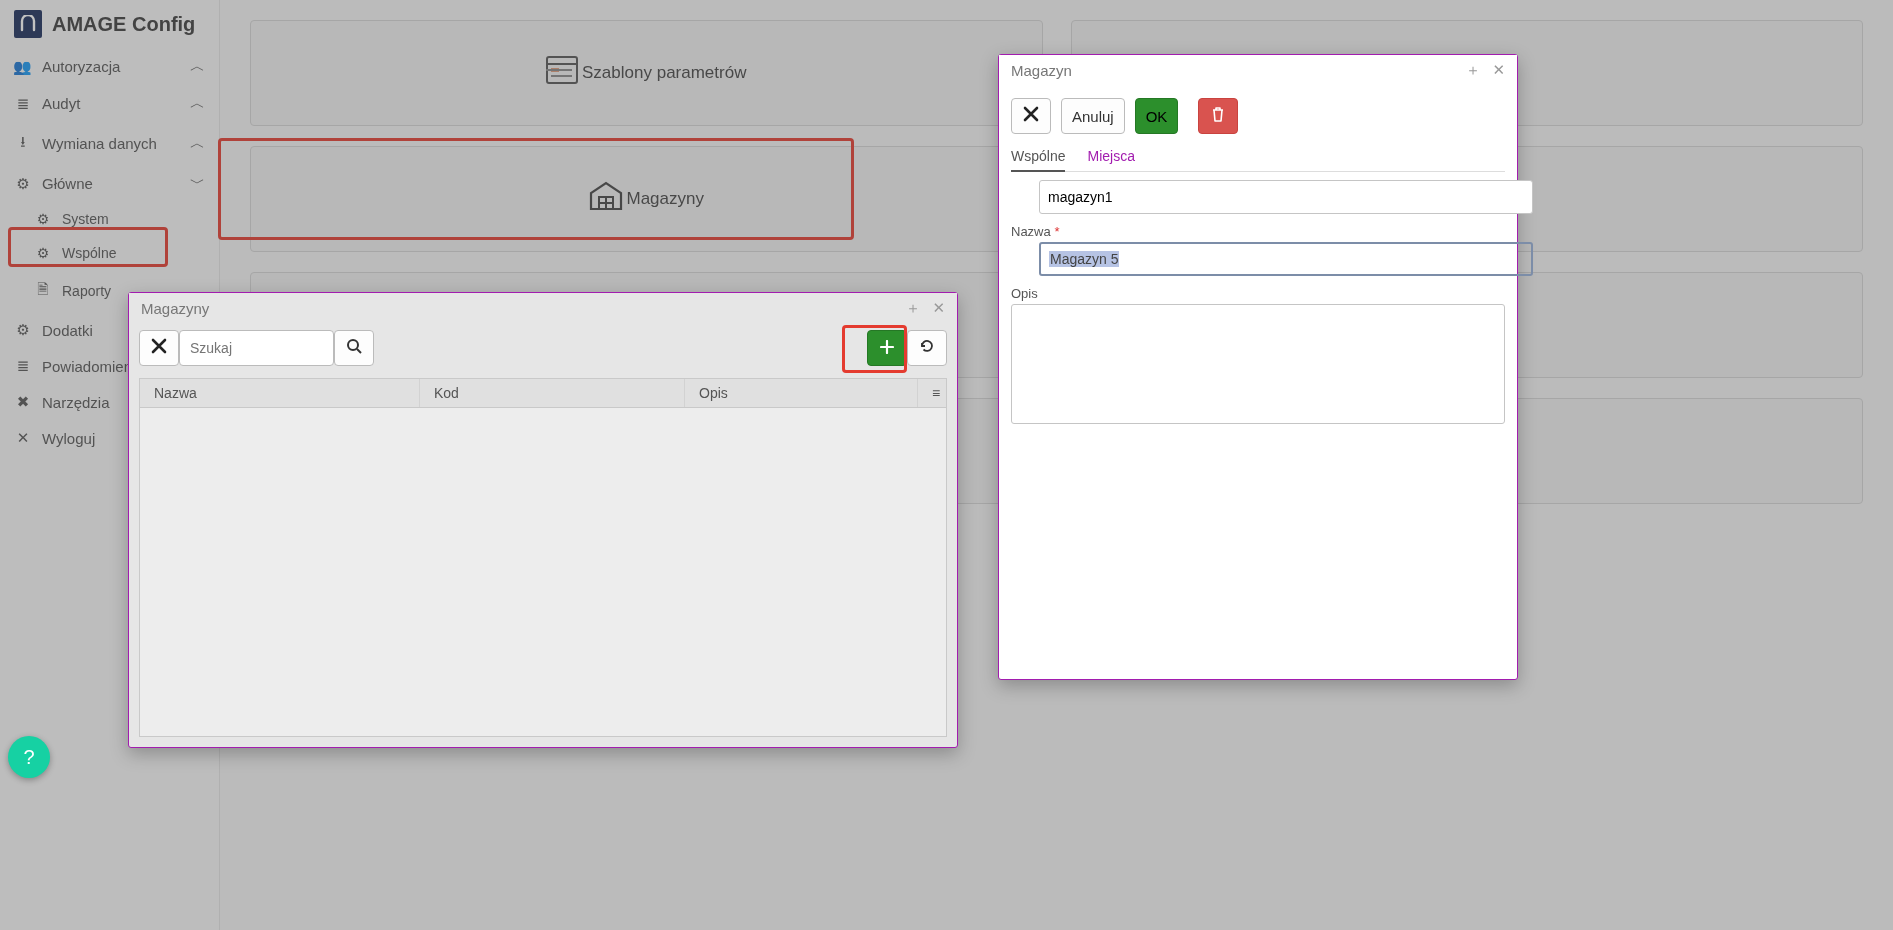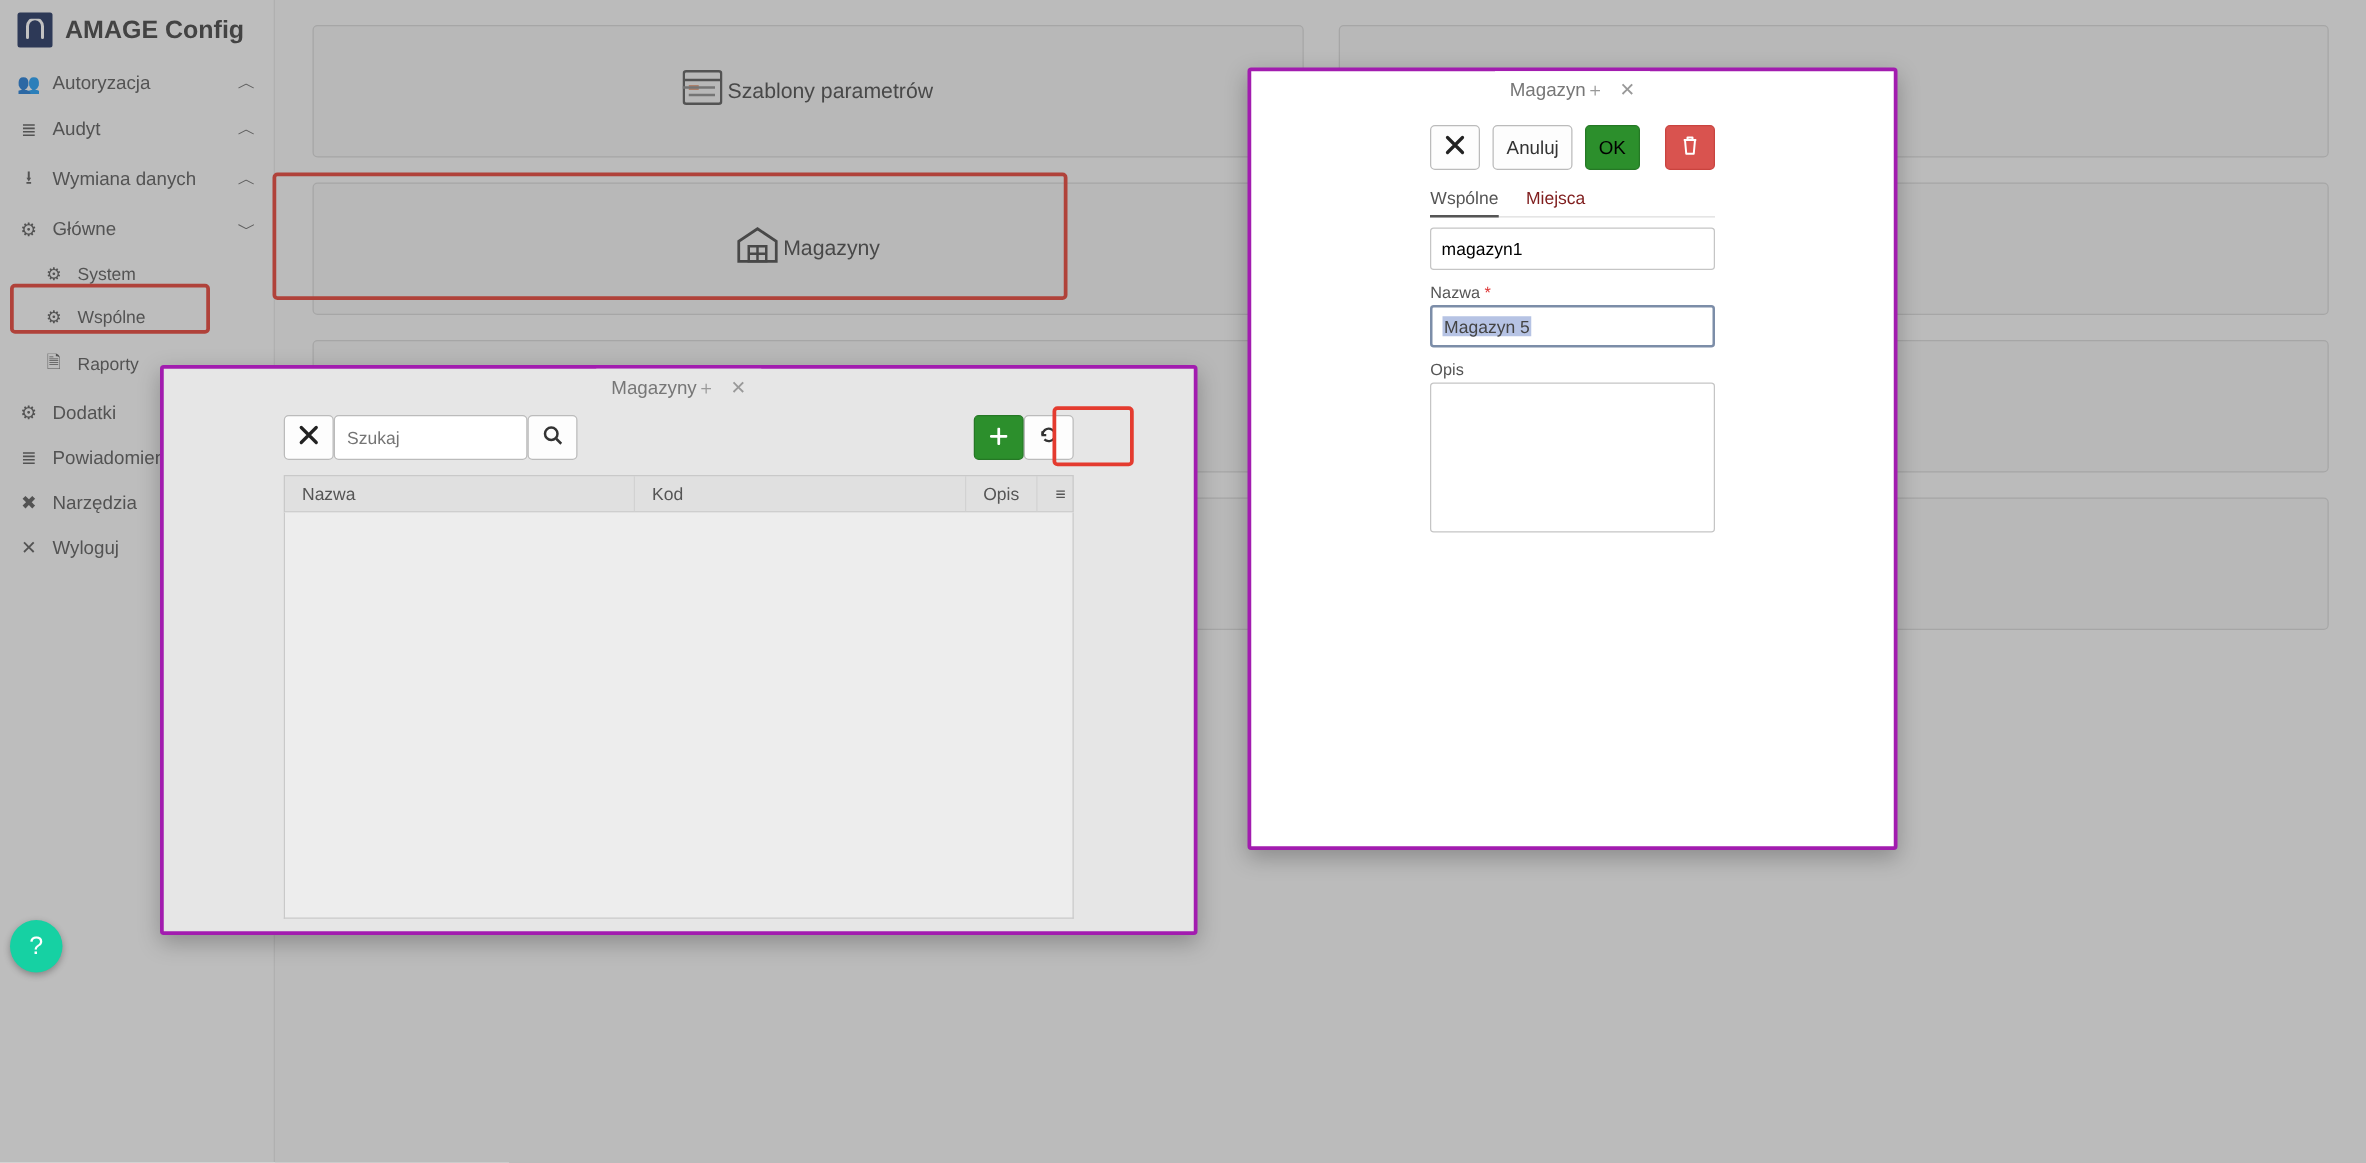--- a/index.html
+++ b/index.html
@@ -115,27 +115,26 @@
     gap: 4px;
     font-size: 17px;
     color: #444;
   }
   .card-icon { font-size: 28px; color: #555; }
 
   
   .dialog {
     position: absolute;
     background: #fff;
-    border: 3px solid #a21caf;
+    border: 1px solid #a21caf;
     border-radius: 3px;
     box-shadow: 0 6px 18px rgba(0,0,0,0.25);
     z-index: 20;
     display: flex;
     flex-direction: column;
-    align-items: center;
   }
   .dialog-header {
     display: flex;
     align-items: center;
     padding: 6px 12px;
     font-size: 15px;
     color: #777;
     background: #fff;
     border-bottom: 1px solid #eee;
   }
@@ -233,21 +232,21 @@
   .tabs {
     display: flex;
     gap: 22px;
     border-bottom: 1px solid #ddd;
     padding-bottom: 0;
     margin-bottom: 8px;
   }
   .tab {
     padding: 4px 0 6px 0;
     font-size: 14px;
-    color: #7f1d1d;
+    color: #a21caf;
     cursor: pointer;
   }
   .tab.active {
     color: #555;
     border-bottom: 2px solid #555;
     margin-bottom: -1px;
     font-weight: 500;
   }
   .form-field { margin-bottom: 10px; }
   .form-label {
@@ -257,20 +256,21 @@
     display: block;
   }
   .req { color: #d33; }
   .form-input {
     width: 100%;
     height: 34px;
     border: 1px solid #c5c5c5;
     border-radius: 3px;
     padding: 4px 8px;
     font-size: 14px;
+    margin-left: 28px;
   }
   .form-input.focused {
     border: 2px solid #7c8da8;
   }
   .sel-text {
     background: #b6c3e4;
     padding: 0 1px;
   }
   .form-textarea {
     width: 100%;

